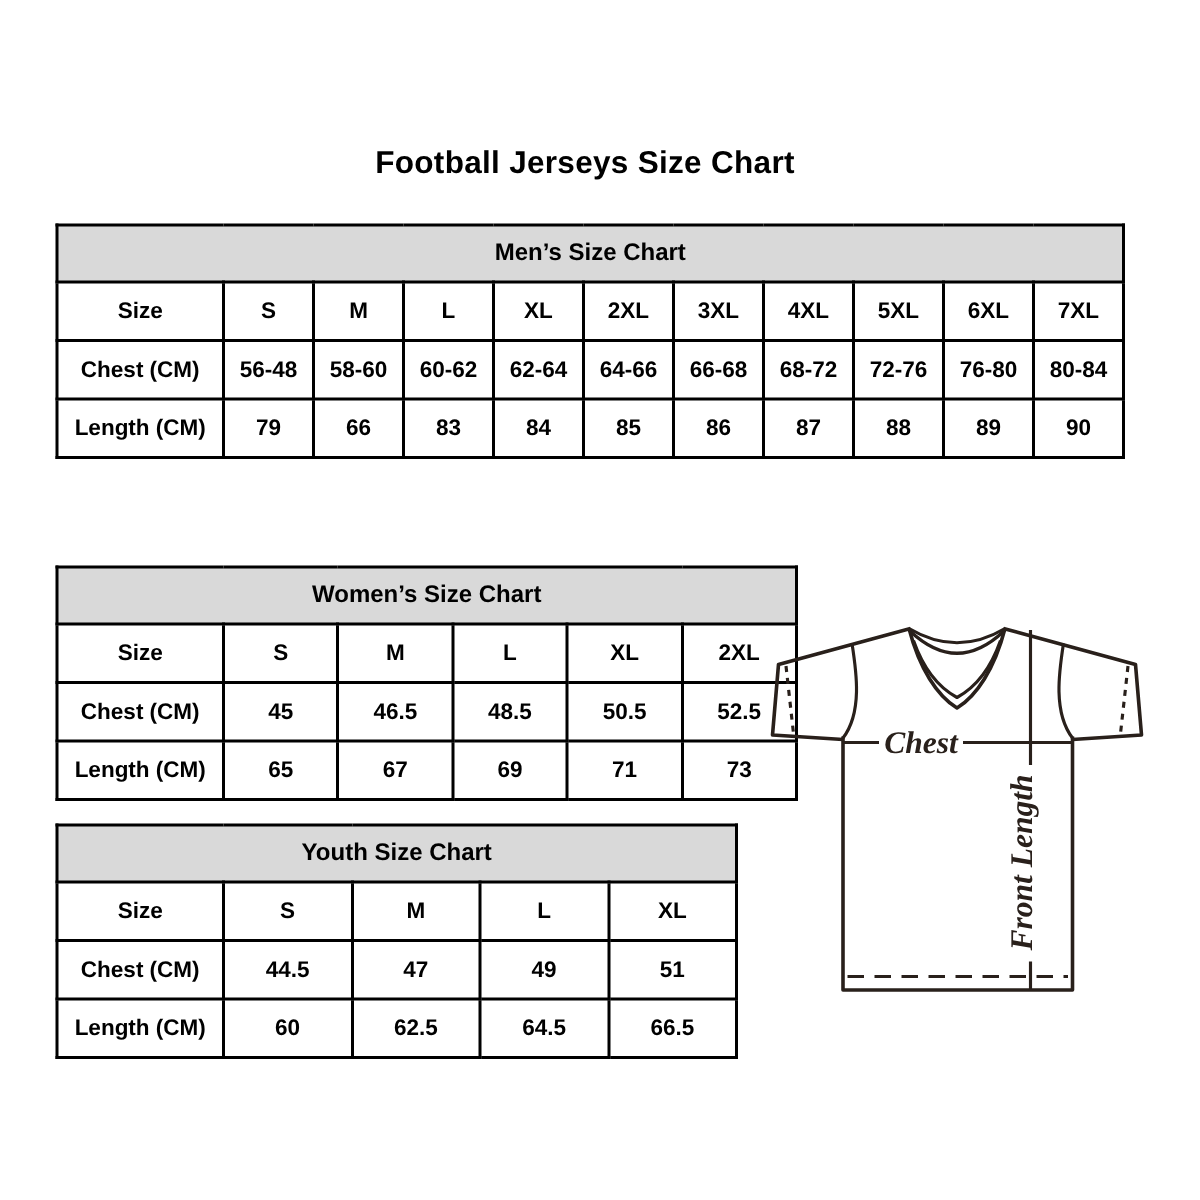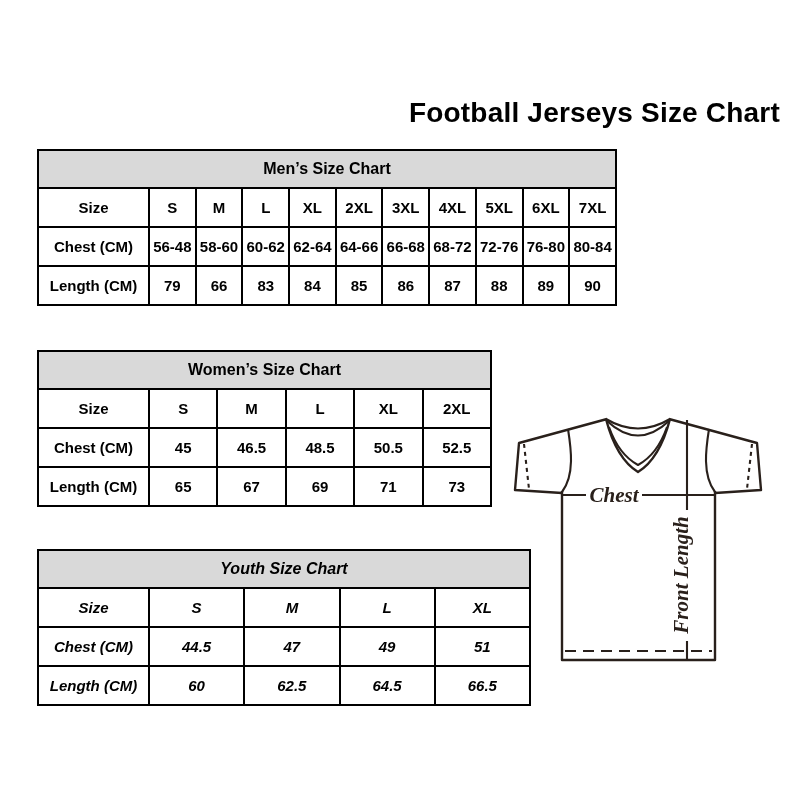--- a/index.html
+++ b/index.html
@@ -2,32 +2,32 @@
 <html><head>
 <meta charset="utf-8">
 <style>
   html,body { margin:0; padding:0; }
   body {
     width:800px; height:800px; background:#ffffff; position:relative;
     font-family:"Liberation Sans", sans-serif; color:#000;
   }
   .page-title {
     position:absolute; top:97px; left:0; width:780px; margin:0;
-    text-align:right; font-size:28px; font-weight:bold; letter-spacing:.2px;
+    text-align:center; font-size:21px; font-weight:bold; letter-spacing:.2px;
   }
   table { position:absolute; border-collapse:collapse; table-layout:fixed; background:#fff; }
   th, td {
     border:2px solid #000; text-align:center; vertical-align:middle;
     font-weight:bold; font-size:15px; padding:0; height:37px;
     font-family:"Liberation Sans", sans-serif;
   }
   tr.band th { background:#d9d9d9; font-size:16px; height:36px; }
-  #men   { left:37px; top:149px; width:580px;padding-left:36px; }
-  #women { left:37px; top:350px; width:455px; }
-  #youth { left:37px; top:549px; width:494px;font-style:italic; }
+  #men   { left:37px; top:149px; width:713px;padding-left:36px; }
+  #women { left:37px; top:377px; width:495px; }
+  #youth { left:37px; top:549px; width:455px; }
   col.lbl-m { width:111px; }
   col.lbl-s { width:111px; }
   #jersey { position:absolute; left:505px; top:403px; }
   #jersey path { fill:none; stroke:#29201b; stroke-width:2.4; stroke-linejoin:round; stroke-linecap:butt; }
   #jersey path.thin { stroke-width:2.1; }
   #jersey text {
     font-family:"Liberation Serif", serif; font-style:italic; font-weight:bold;
     font-size:21px; fill:#29201b;
   }
 </style>

